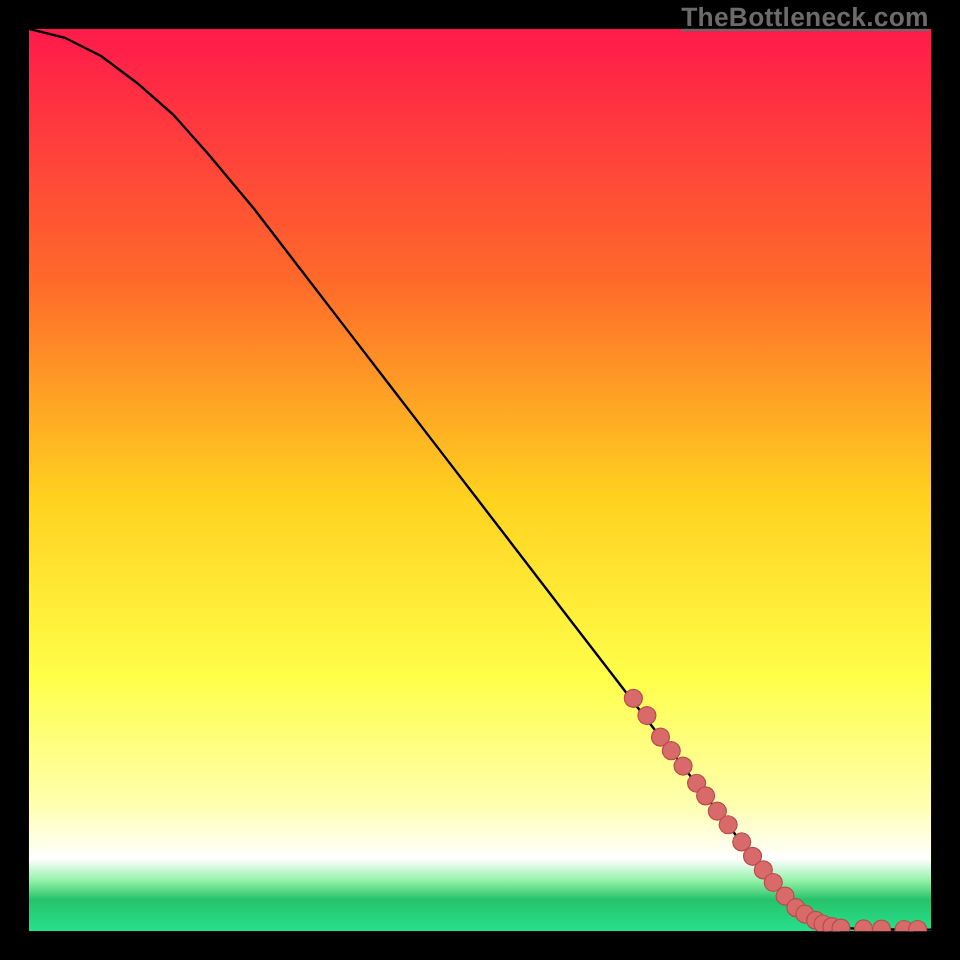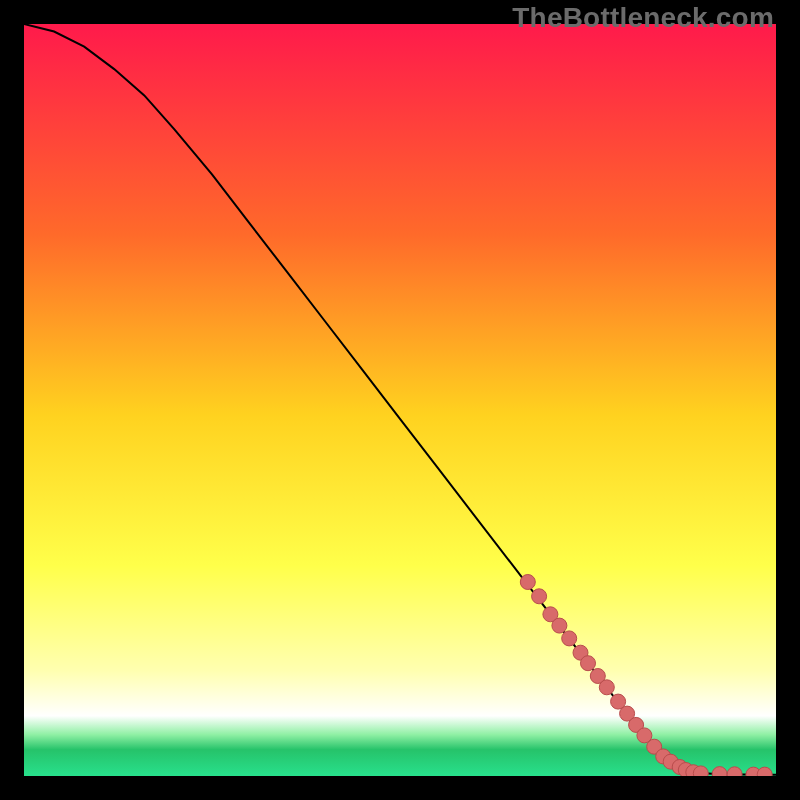--- a/index.html
+++ b/index.html
@@ -23,24 +23,25 @@
     position: absolute;
     left: 0;
     top: 0;
     width: 752px;
     height: 752px;
   }
   .watermark {
     position: absolute;
     top: 2px;
     right: 26px;
-    font-size: 28px;
+    font-size: 22px;
     font-weight: 600;
     color: #6b6b6b;
     letter-spacing: 0.2px;
+    text-decoration: underline;
   }
 </style>
 </head>
 <body>
 
 <div class="frame">
   <svg class="plot" viewBox="0 0 752 752">
     <defs>
       <linearGradient id="bg-grad" x1="0" y1="0" x2="0" y2="1">
         <stop id="g0" offset="0%" stop-color="#ff1a4b"></stop>

